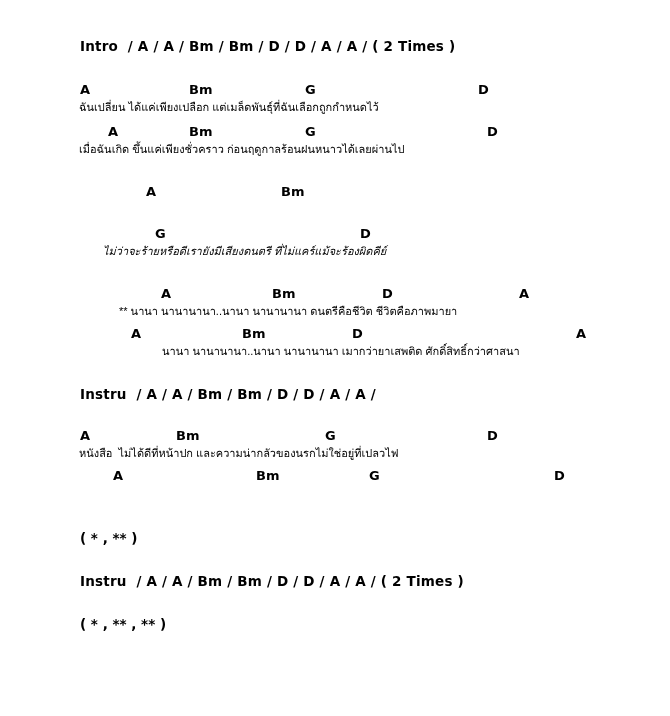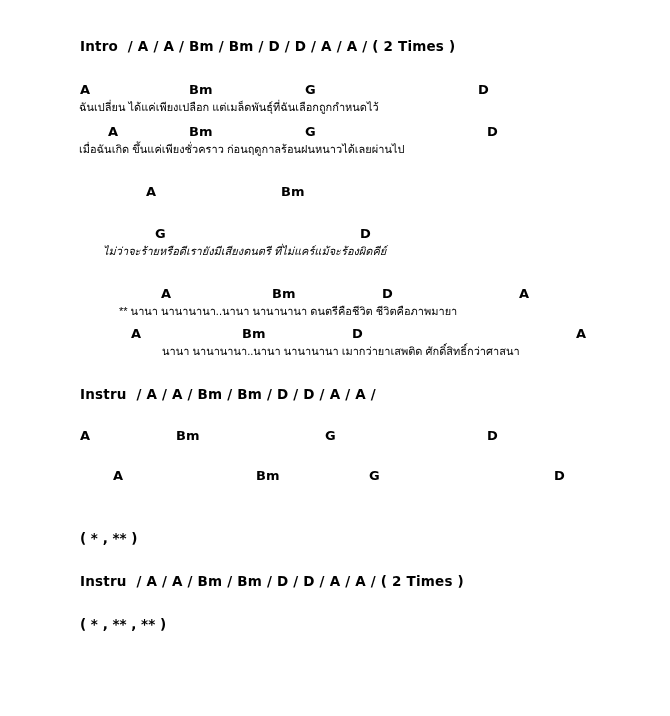--- a/index.html
+++ b/index.html
@@ -80,17 +80,18 @@
     <div class="line lyric-row" style="top: 140px; left: 79px; text-align: right;">เมื่อฉันเกิด ขึ้นแค่เพียงชั่วคราว ก่อนฤดูกาลร้อนฝนหนาวได้เลยผ่านไป</div>
     <div class="line chord-row" style="top: 184px; left: 0px; width: 670px; height: 17px;"><span class="chord" style="left: 146px;">A</span><span class="chord" style="left: 281px;">Bm</span></div>
     <div class="line chord-row" style="top: 226px; left: 0px; width: 670px; height: 17px;"><span class="chord" style="left: 155px;">G</span><span class="chord" style="left: 360px;">D</span></div>
     <div class="line lyric-row" style="top: 242px; left: 103px; font-style: italic;">ไม่ว่าจะร้ายหรือดีเรายังมีเสียงดนตรี ที่ไม่แคร์แม้จะร้องผิดคีย์</div>
     <div class="line chord-row" style="top: 286px; left: 0px; width: 670px; height: 17px;"><span class="chord" style="left: 161px;">A</span><span class="chord" style="left: 272px;">Bm</span><span class="chord" style="left: 382px;">D</span><span class="chord" style="left: 519px;">A</span></div>
     <div class="line lyric-row" style="top: 302px; left: 119px;">** นานา นานานานา..นานา นานานานา ดนตรีคือชีวิต ชีวิตคือภาพมายา</div>
     <div class="line chord-row" style="top: 326px; left: 0px; width: 670px; height: 17px;"><span class="chord" style="left: 131px;">A</span><span class="chord" style="left: 242px;">Bm</span><span class="chord" style="left: 352px;">D</span><span class="chord" style="left: 576px;">A</span></div>
     <div class="line lyric-row" style="top: 342px; left: 129px; margin-left: 33px;">นานา นานานานา..นานา นานานานา เมากว่ายาเสพติด ศักดิ์สิทธิ์กว่าศาสนา</div>
     <div class="line section-line" style="top: 386px; left: 80px;"><span class="sect-name">Instru</span>  <span class="sect-prog">/ A / A / Bm / Bm / D / D / A / A /</span></div>
     <div class="line chord-row" style="top: 428px; left: 0px; width: 670px; height: 17px;"><span class="chord" style="left: 80px;">A</span><span class="chord" style="left: 176px;">Bm</span><span class="chord" style="left: 325px;">G</span><span class="chord" style="left: 487px;">D</span></div>
+    <div class="line lyric-row" style="top: 444px; left: 79px;">หนังสือ  ไม่ได้ดีที่หน้าปก และความน่ากลัวของนรกไม่ใช่อยู่ที่เปลวไฟ</div>
     <div class="line chord-row" style="top: 468px; left: 0px; width: 670px; height: 17px;"><span class="chord" style="left: 113px;">A</span><span class="chord" style="left: 256px;">Bm</span><span class="chord" style="left: 369px;">G</span><span class="chord" style="left: 554px;">D</span></div>
     <div class="line repeat-line" style="top: 530px; left: 80px;">( * , ** )</div>
     <div class="line section-line" style="top: 573px; left: 80px;"><span class="sect-name">Instru</span>  <span class="sect-prog">/ A / A / Bm / Bm / D / D / A / A / ( 2 Times )</span></div>
     <div class="line repeat-line" style="top: 616px; left: 80px;">( * , ** , ** )</div>
   </div>
 
 </body></html>

